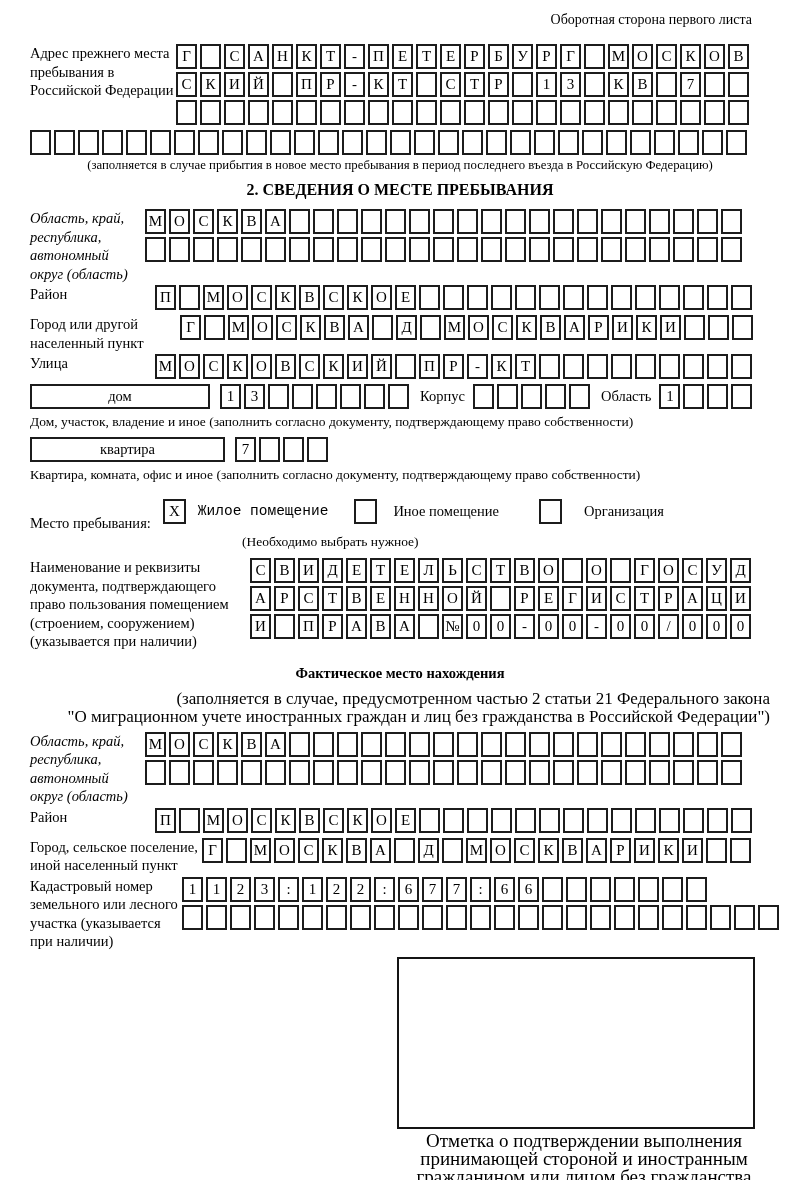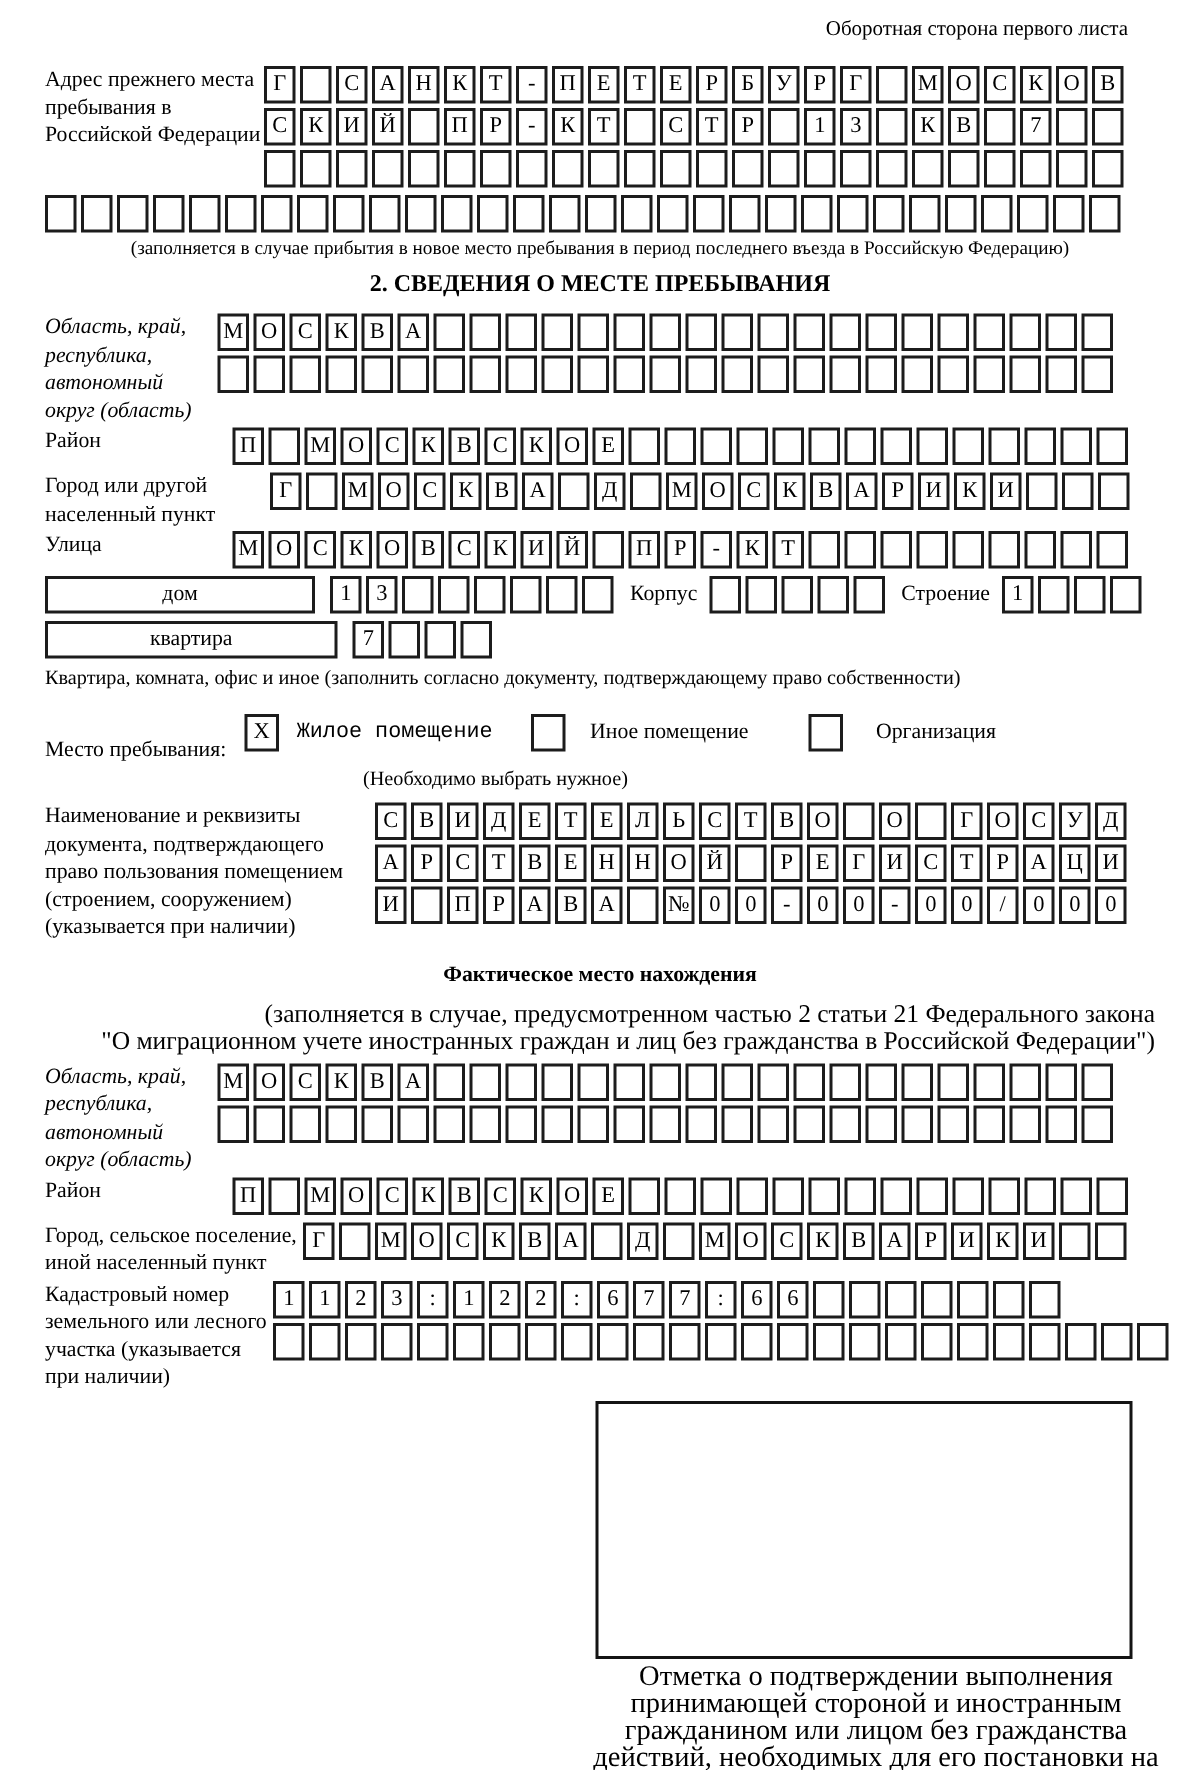--- a/index.html
+++ b/index.html
@@ -100,23 +100,24 @@
   <div class="grp">
     <div class="flabel w125">Улица</div>
     <div class="row"><span class="cell">М</span><span class="cell">О</span><span class="cell">С</span><span class="cell">К</span><span class="cell">О</span><span class="cell">В</span><span class="cell">С</span><span class="cell">К</span><span class="cell">И</span><span class="cell">Й</span><span class="cell"></span><span class="cell">П</span><span class="cell">Р</span><span class="cell">-</span><span class="cell">К</span><span class="cell">Т</span><span class="cell"></span><span class="cell"></span><span class="cell"></span><span class="cell"></span><span class="cell"></span><span class="cell"></span><span class="cell"></span><span class="cell"></span><span class="cell"></span></div>
   </div>
 
   <div class="hrow">
     <div class="named-box nb-dom">дом</div>
     <div class="row"><span class="cell">1</span><span class="cell">3</span><span class="cell"></span><span class="cell"></span><span class="cell"></span><span class="cell"></span><span class="cell"></span><span class="cell"></span></div>
     <div class="inline-label">Корпус</div>
     <div class="row"><span class="cell"></span><span class="cell"></span><span class="cell"></span><span class="cell"></span><span class="cell"></span></div>
-    <div class="inline-label">Строение</div>
+    <div class="inline-label">Область</div>
     <div class="row"><span class="cell">1</span><span class="cell"></span><span class="cell"></span><span class="cell"></span></div>
   </div>
+  <div class="caption">Дом, участок, владение и иное (заполнить согласно документу, подтверждающему право собственности)</div>
 
   <div class="hrow">
     <div class="named-box nb-kv">квартира</div>
     <div class="row"><span class="cell">7</span><span class="cell"></span><span class="cell"></span><span class="cell"></span></div>
   </div>
   <div class="caption">Квартира, комната, офис и иное (заполнить согласно документу, подтверждающему право собственности)</div>
 
   <div class="stay-row">
     <span class="stay-label">Место пребывания:</span>
     <span class="cb">X</span>

